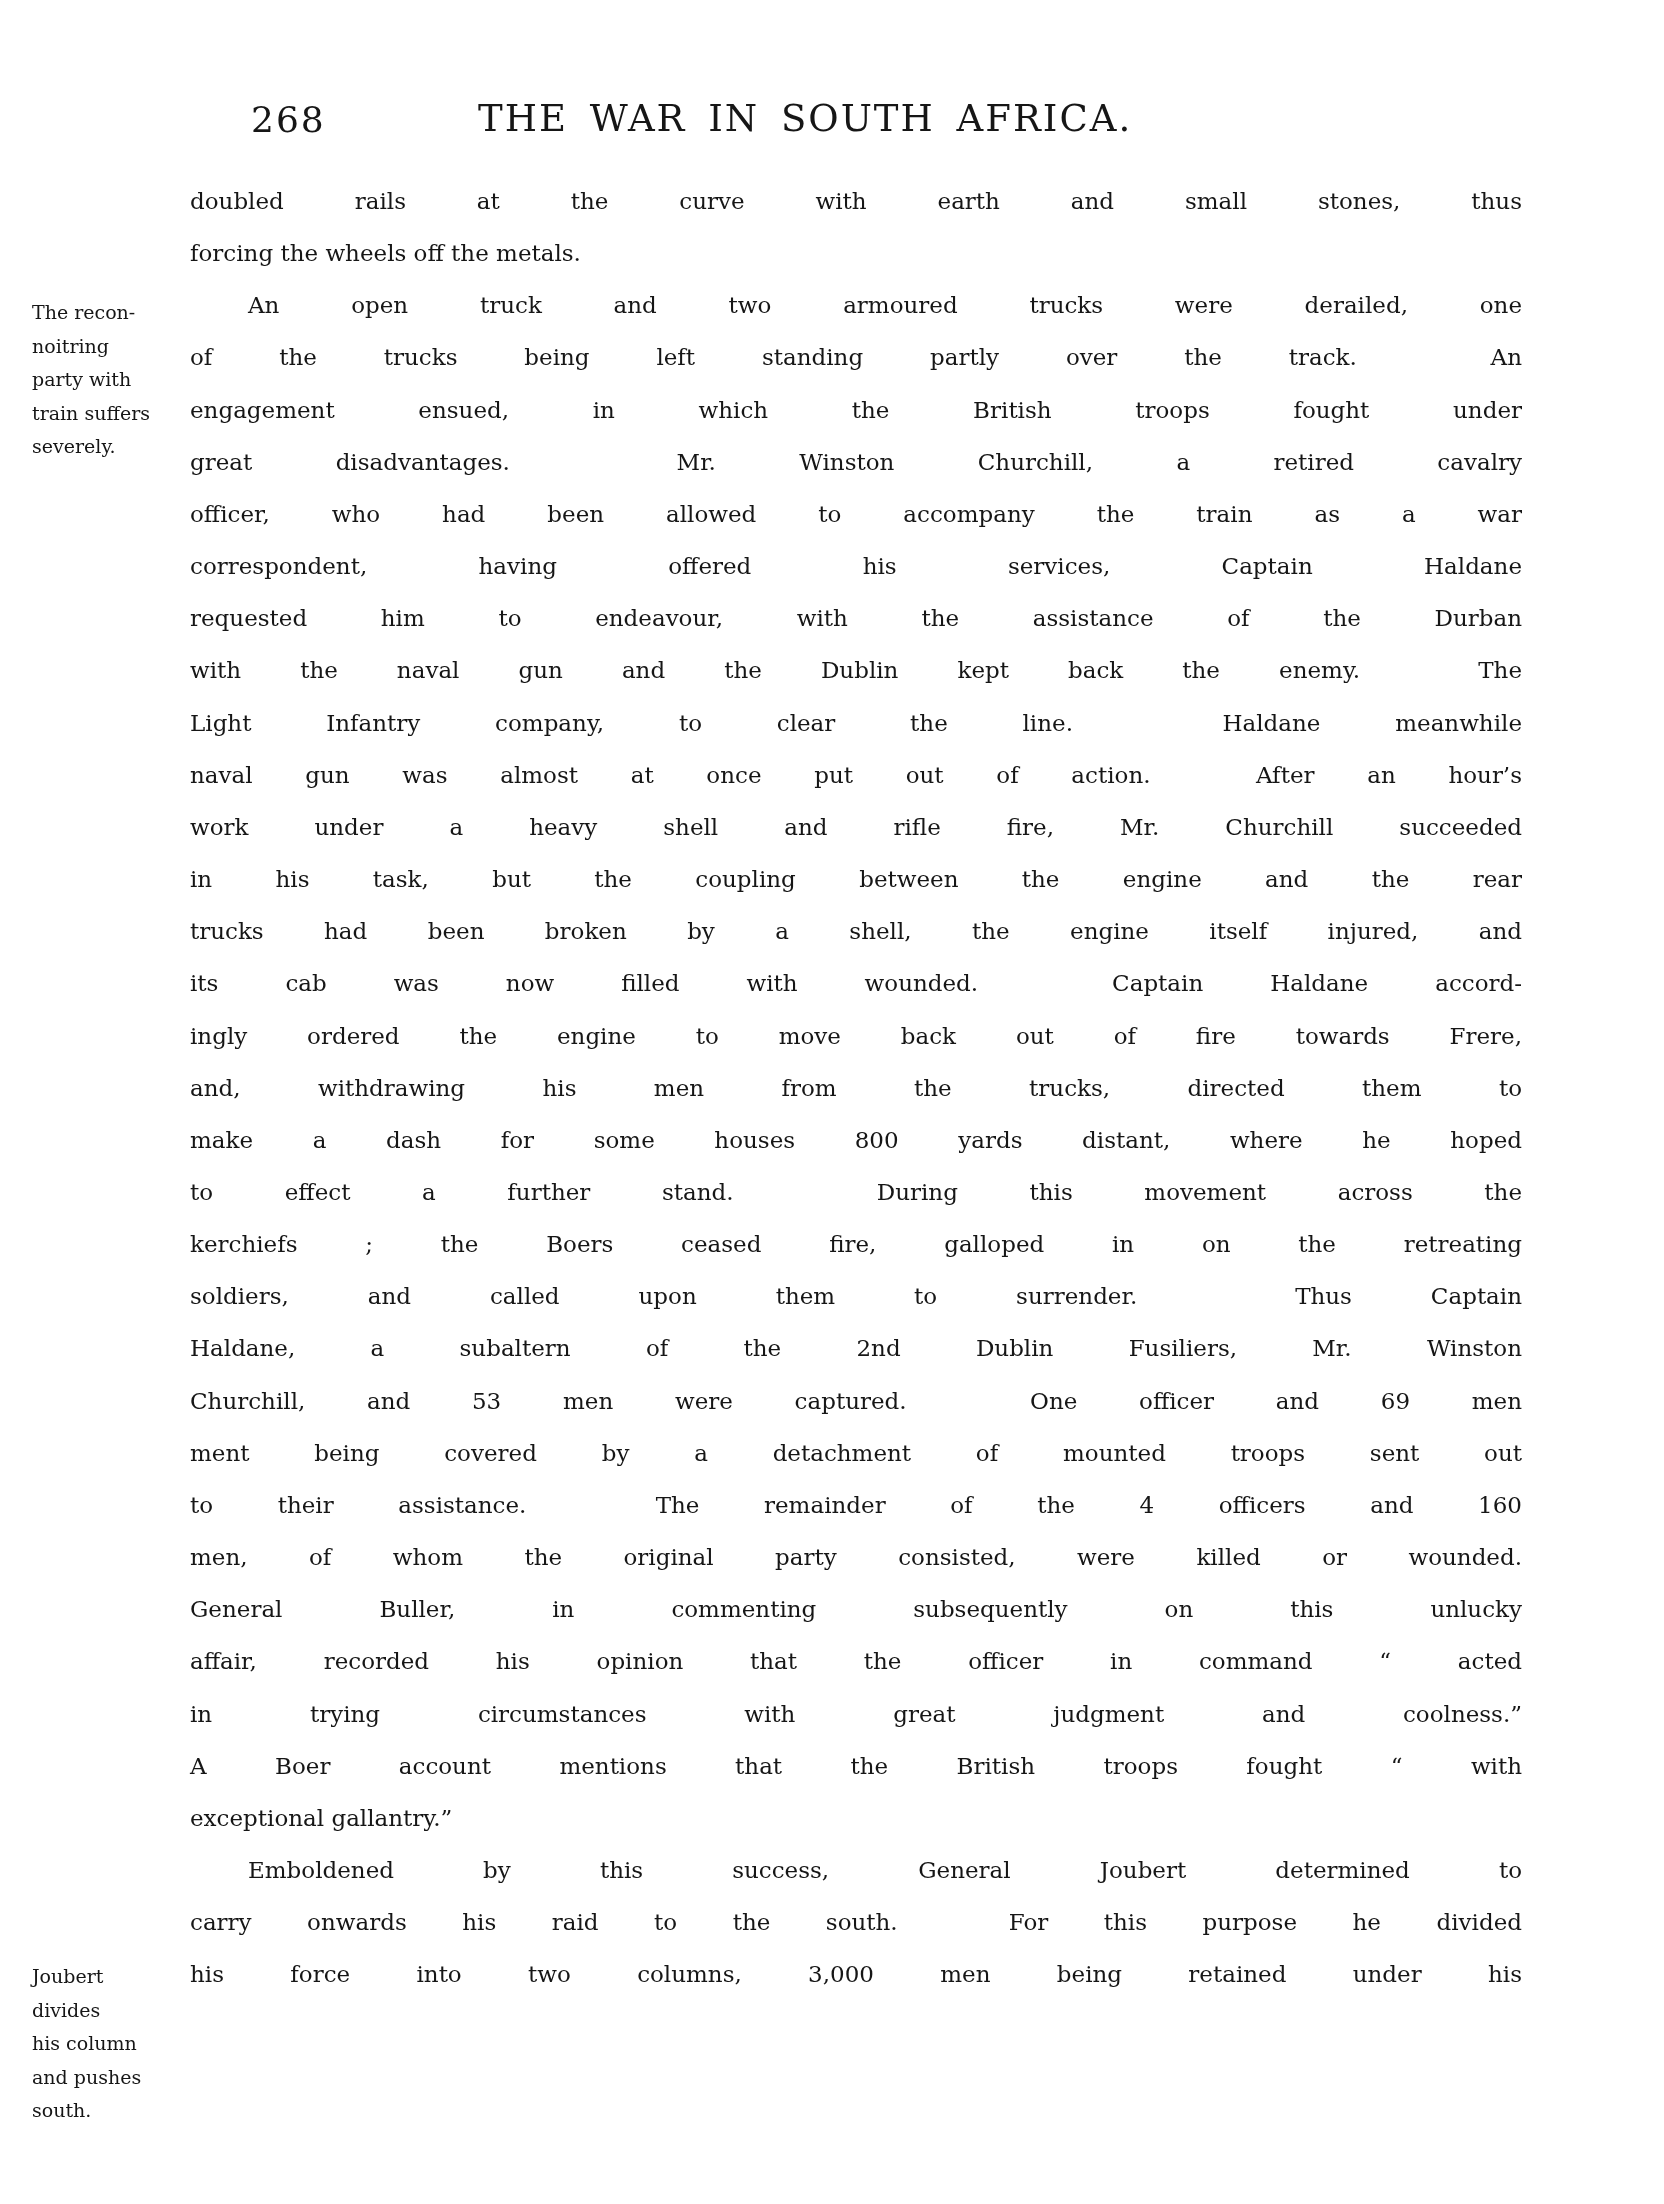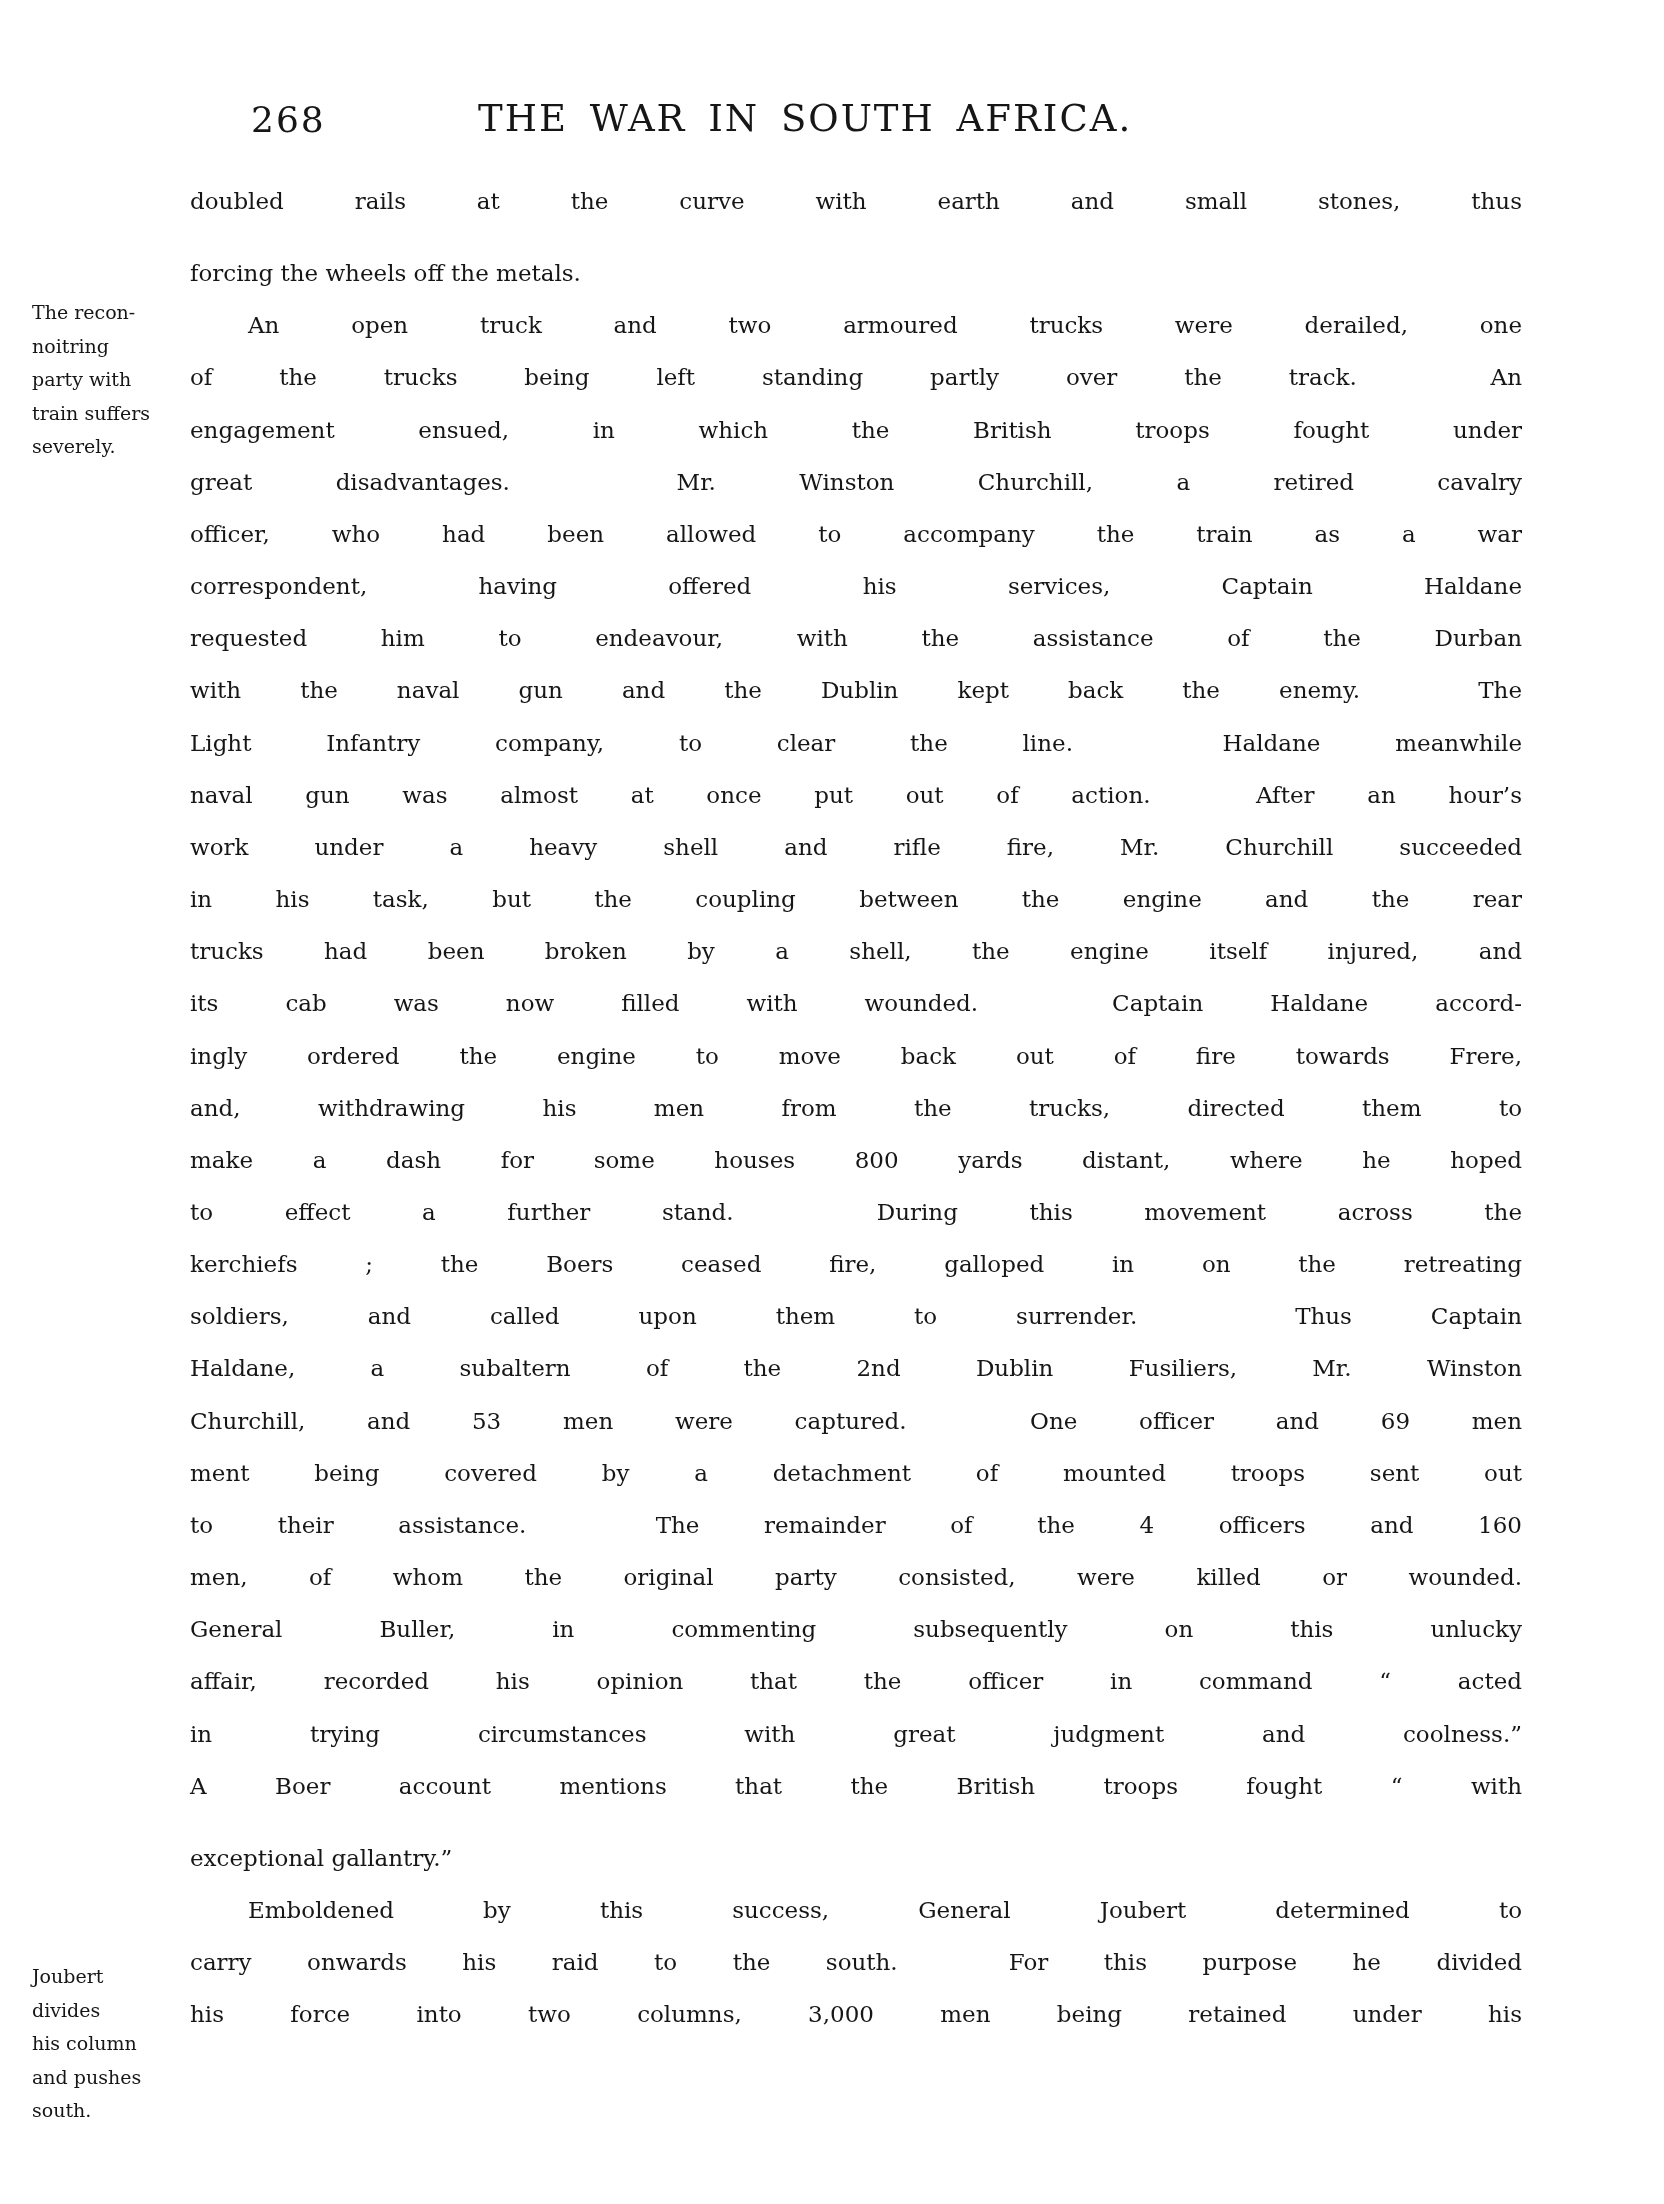--- a/index.html
+++ b/index.html
@@ -48,21 +48,20 @@
   }
   .line {
     font-size: 23px;
     line-height: 52.15px;
     text-align: justify;
     text-align-last: justify;
   }
   .line.plain {
     text-align: right;
     text-align-last: left;
-    margin-top: 20px;
   }
   .line.indent { text-indent: 58px; }
 </style>
 </head>
 <body>
 
 <div class="page">
 
   <div class="pagenum">268</div>
   <div class="running-title">THE WAR IN SOUTH AFRICA.</div>

